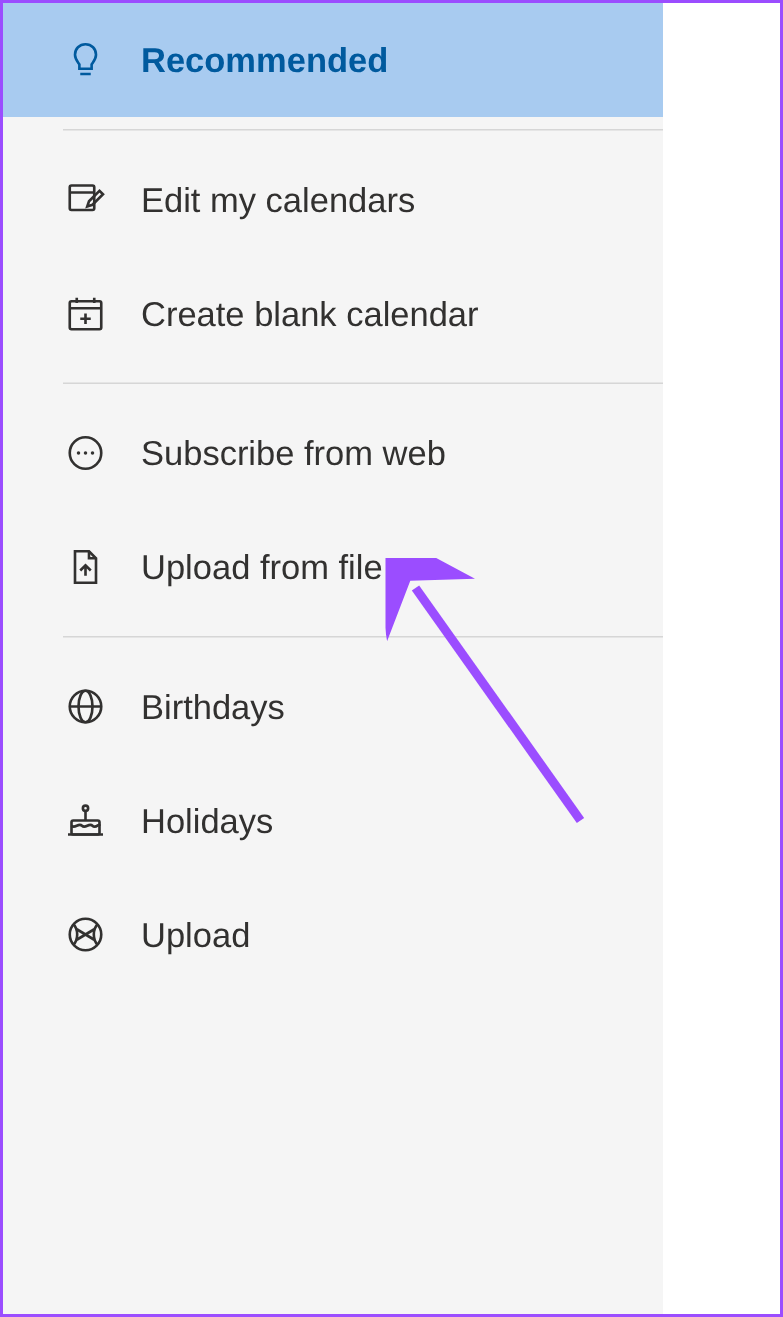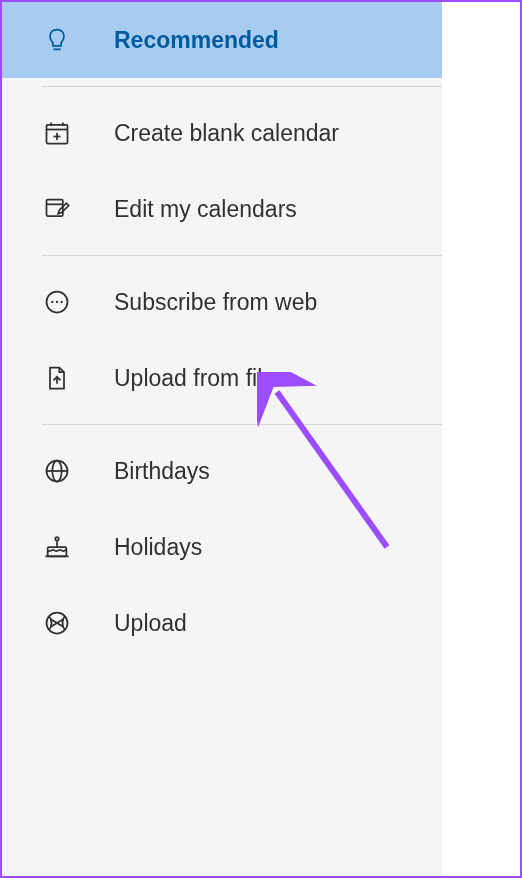--- a/index.html
+++ b/index.html
@@ -51,21 +51,20 @@
       height: 30px;
       display: flex;
       align-items: center;
       justify-content: center;
       flex-shrink: 0;
     }
     .menu-item .label {
       font-size: 23px;
       color: #323130;
       font-weight: 400;
-      margin-left: 20px;
     }
     .menu-item.selected .label {
       color: #005a9e;
       font-weight: 600;
     }
     .menu-item.selected .icon svg { stroke: #005a9e; }
     .divider {
       height: 1px;
       background: #d6d6d6;
       margin: 8px 0 8px 40px;
@@ -96,40 +95,40 @@
           </svg>
         </span>
         <span class="label">Recommended</span>
       </div>
 
       <div class="divider"></div>
 
       <div class="menu-item">
         <span class="icon">
           <svg width="28" height="28" viewBox="0 0 24 24" fill="none" stroke="#323130" stroke-width="1.5">
+            <rect x="3" y="4" width="14" height="14" rx="1"></rect>
+            <line x1="3" y1="8" x2="17" y2="8"></line>
+            <path d="M14 13 L20 7 L22 9 L16 15 L13 16 L14 13 Z"></path>
+          </svg>
+        </span>
+        <span class="label">Edit my calendars</span>
+      </div>
+
+      <div class="menu-item">
+        <span class="icon">
+          <svg width="28" height="28" viewBox="0 0 24 24" fill="none" stroke="#323130" stroke-width="1.5">
             <rect x="3" y="5" width="18" height="16" rx="1"></rect>
             <line x1="3" y1="9" x2="21" y2="9"></line>
             <line x1="7" y1="3" x2="7" y2="6"></line>
             <line x1="17" y1="3" x2="17" y2="6"></line>
             <line x1="12" y1="12" x2="12" y2="18"></line>
             <line x1="9" y1="15" x2="15" y2="15"></line>
           </svg>
         </span>
         <span class="label">Create blank calendar</span>
-      </div>
-
-      <div class="menu-item">
-        <span class="icon">
-          <svg width="28" height="28" viewBox="0 0 24 24" fill="none" stroke="#323130" stroke-width="1.5">
-            <rect x="3" y="4" width="14" height="14" rx="1"></rect>
-            <line x1="3" y1="8" x2="17" y2="8"></line>
-            <path d="M14 13 L20 7 L22 9 L16 15 L13 16 L14 13 Z"></path>
-          </svg>
-        </span>
-        <span class="label">Edit my calendars</span>
       </div>
 
       <div class="divider"></div>
 
       <div class="menu-item">
         <span class="icon">
           <svg width="28" height="28" viewBox="0 0 24 24" fill="none" stroke="#323130" stroke-width="1.5">
             <circle cx="12" cy="12" r="9"></circle>
             <circle cx="8" cy="12" r="1" fill="#323130" stroke="none"></circle>
             <circle cx="12" cy="12" r="1" fill="#323130" stroke="none"></circle>

